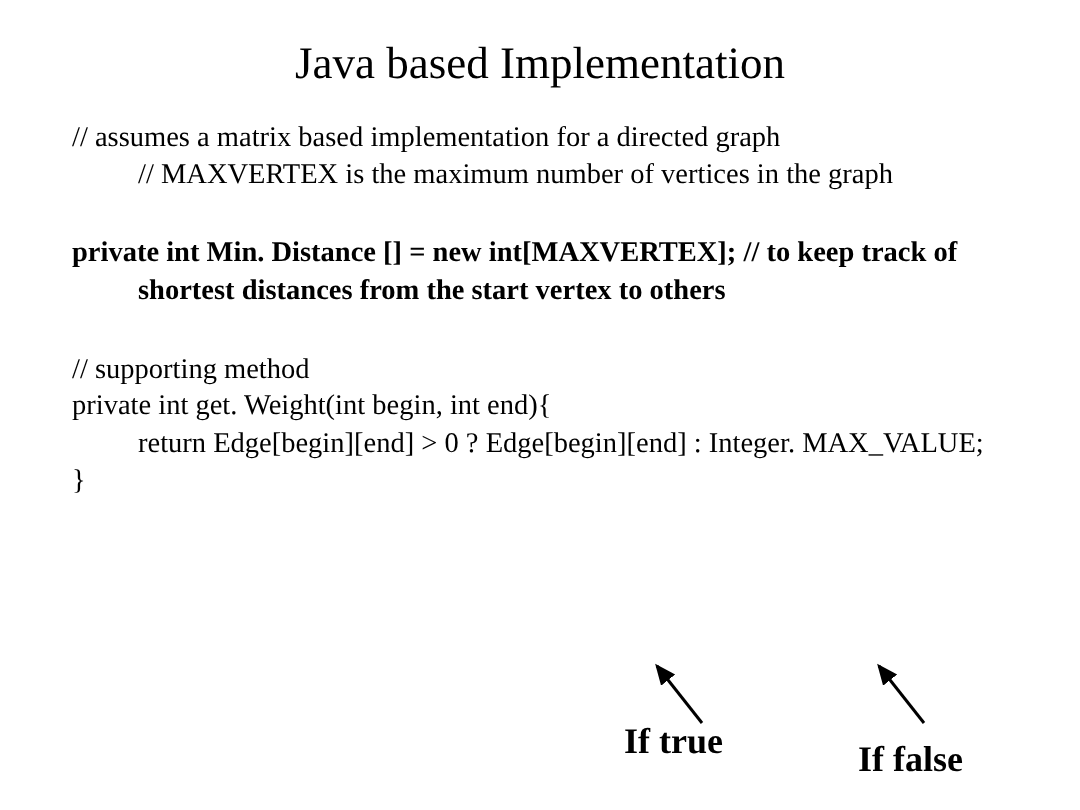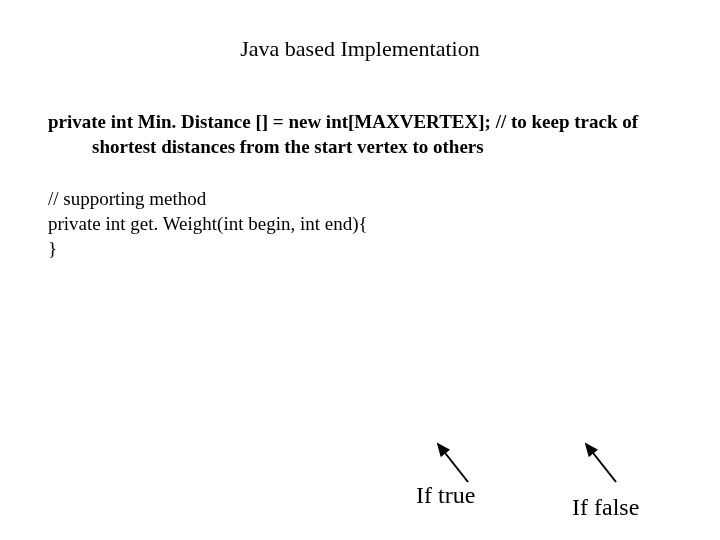--- a/index.html
+++ b/index.html
@@ -13,22 +13,22 @@
   }
   .slide {
     position: relative;
     width: 720px;
     height: 540px;
     box-sizing: border-box;
     padding: 0 48px;
   }
   .title {
     text-align: center;
-    font-size: 22px;
-    padding-top: 36px;
+    font-size: 30px;
+    padding-top: 26px;
     padding-bottom: 20px;
     font-weight: normal;
   }
   .block {
     font-size: 19px;
     line-height: 1.3;
     margin-bottom: 28px;
   }
   .indent {
     padding-left: 44px;
@@ -38,39 +38,43 @@
     text-indent: -44px;
     font-weight: bold;
   }
   .arrow {
     position: absolute;
     pointer-events: none;
   }
   .caption {
     position: absolute;
     font-size: 24px;
+    font-weight: bold;
   }
 </style>
 </head>
 <body>
 
 <div class="slide">
 
   <div class="title">Java based Implementation</div>
 
   <div class="block">
+    <div>// assumes a matrix based implementation for a directed graph</div>
+    <div class="indent">// MAXVERTEX is the maximum number of vertices in the graph</div>
   </div>
 
   <div class="block">
     <div class="hang">private int Min. Distance [] = new int[MAXVERTEX]; // to keep track of shortest distances from the start vertex to others</div>
   </div>
 
   <div class="block">
     <div>// supporting method</div>
     <div>private int get. Weight(int begin, int end){</div>
+    <div class="indent">return Edge[begin][end] &gt; 0 ? Edge[begin][end] : Integer. MAX_VALUE;</div>
     <div>}</div>
   </div>
 
   <svg class="arrow" style="left:430px; top:438px;" width="60" height="50">
     <defs>
       <marker id="ah1" markerWidth="8" markerHeight="8" refX="6" refY="3" orient="auto">
         <path d="M0,0 L7,3 L0,6 Z" fill="#000"></path>
       </marker>
     </defs>
     <line x1="38" y1="44" x2="8" y2="6" stroke="#000" stroke-width="2" marker-end="url(#ah1)"></line>

